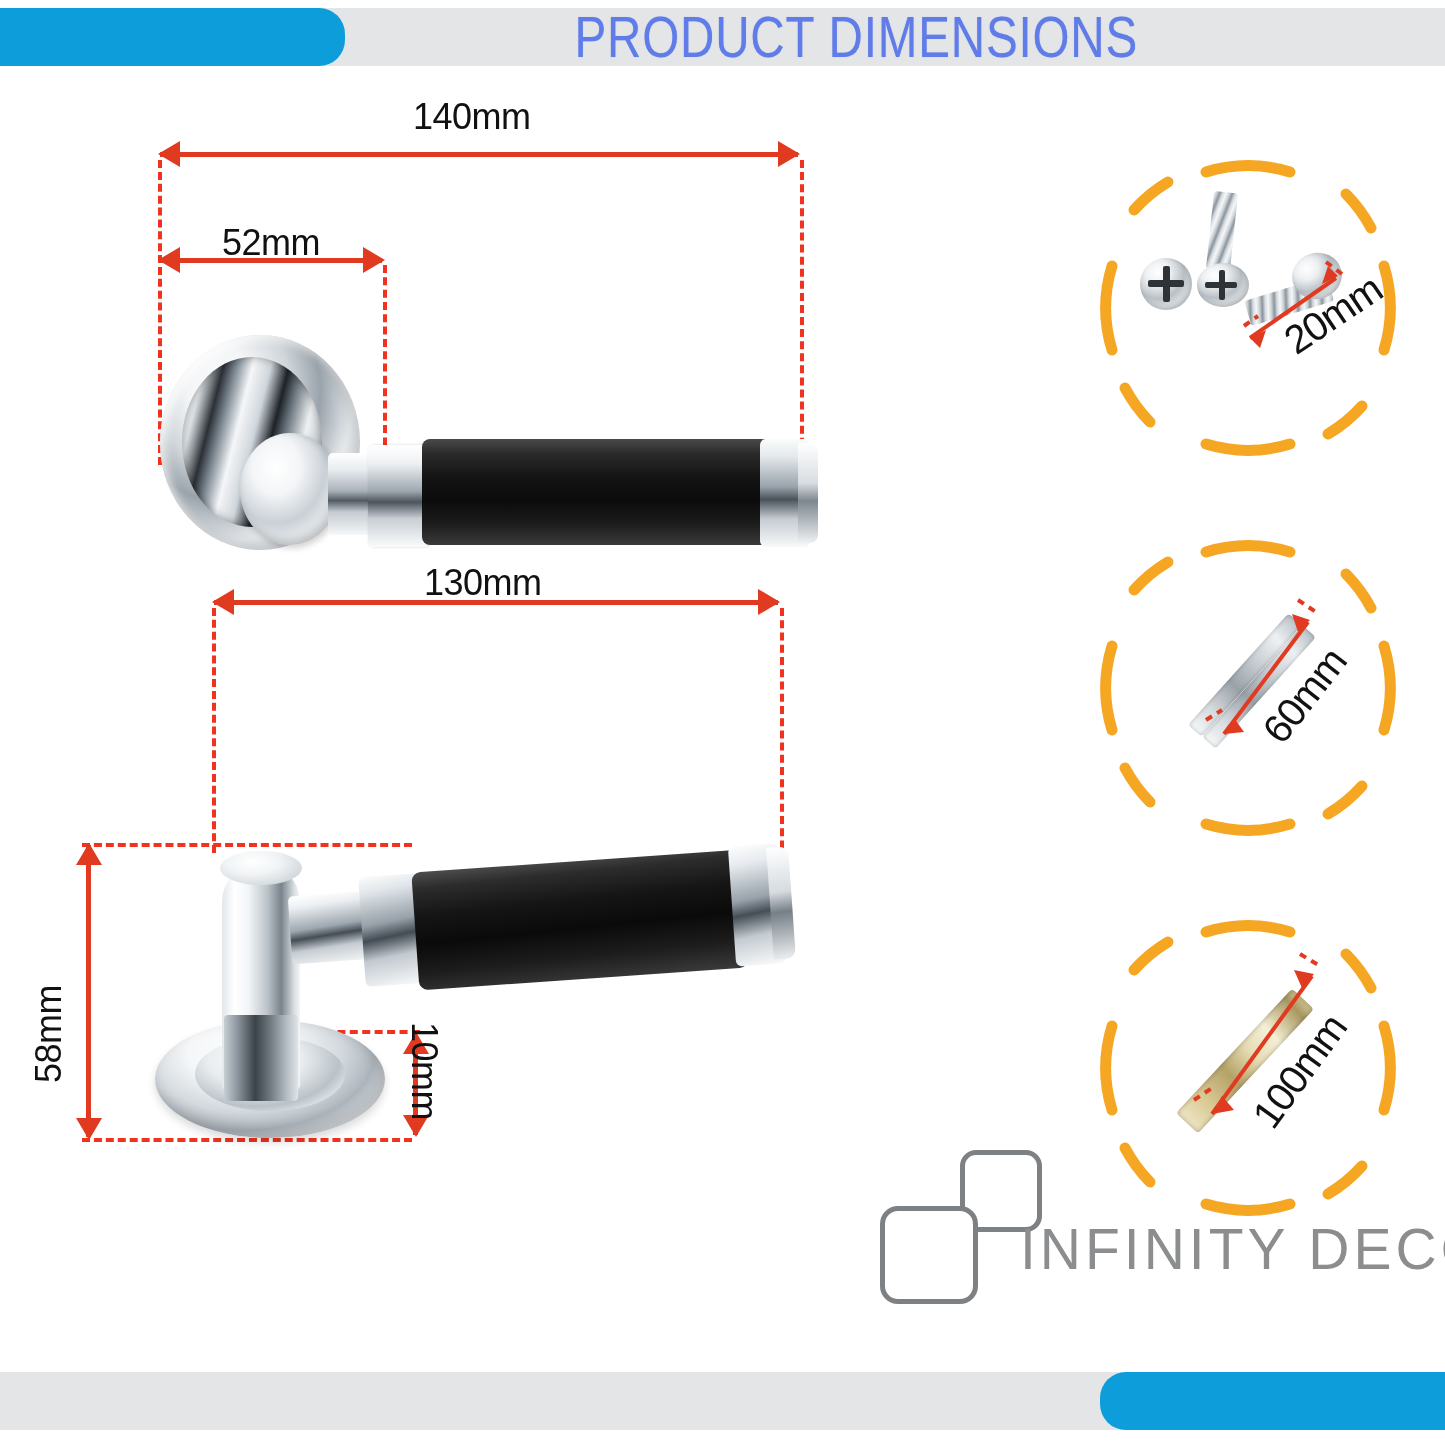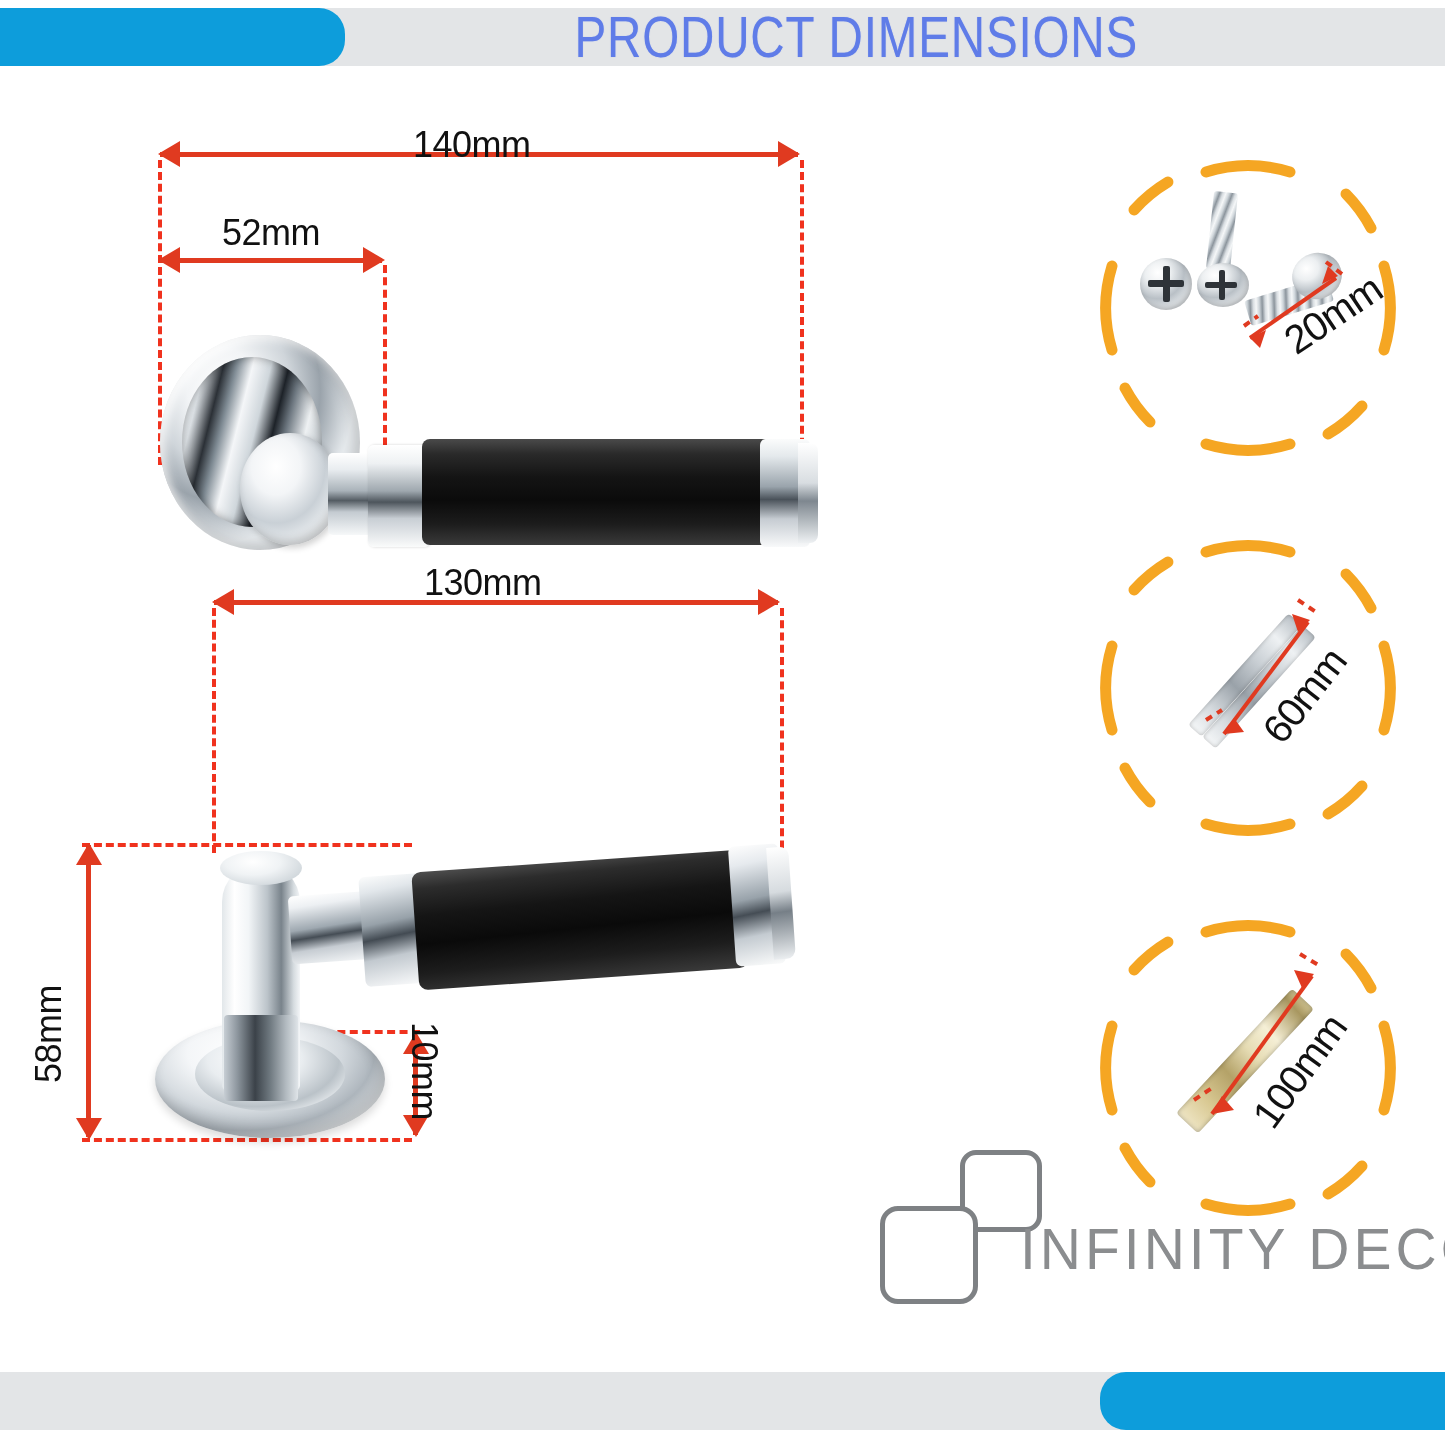--- a/index.html
+++ b/index.html
@@ -188,28 +188,28 @@
   <div class="page-title">PRODUCT  DIMENSIONS</div>
 
   <div>
 
     <div class="dash-v" style="left:158px;top:160px;height:305px;"></div>
     <div class="dash-v" style="left:800px;top:160px;height:310px;"></div>
 
     <div class="dim-line" style="left:160px;top:152px;width:638px;"></div>
     <div class="arrow left" style="left:158px;top:141px;"></div>
     <div class="arrow right" style="left:778px;top:141px;"></div>
-    <div class="dim-label" style="left:413px;top:124px;">140mm</div>
+    <div class="dim-label" style="left:413px;top:96px;">140mm</div>
 
     <div class="dash-v" style="left:383px;top:265px;height:205px;"></div>
 
     <div class="dim-line" style="left:160px;top:258px;width:222px;"></div>
     <div class="arrow left" style="left:158px;top:247px;"></div>
     <div class="arrow right" style="left:363px;top:247px;"></div>
-    <div class="dim-label" style="left:222px;top:212px;">52mm</div>
+    <div class="dim-label" style="left:222px;top:222px;">52mm</div>
 
     <div class="handle1">
       <div class="rosette1"></div>
       <div class="rosette1-in"></div>
       <div class="knobcap1"></div>
       <div class="neck1"></div>
       <div class="collar1a"></div>
       <div class="grip1"></div>
       <div class="collar1b"></div>
       <div class="cap1"></div>

